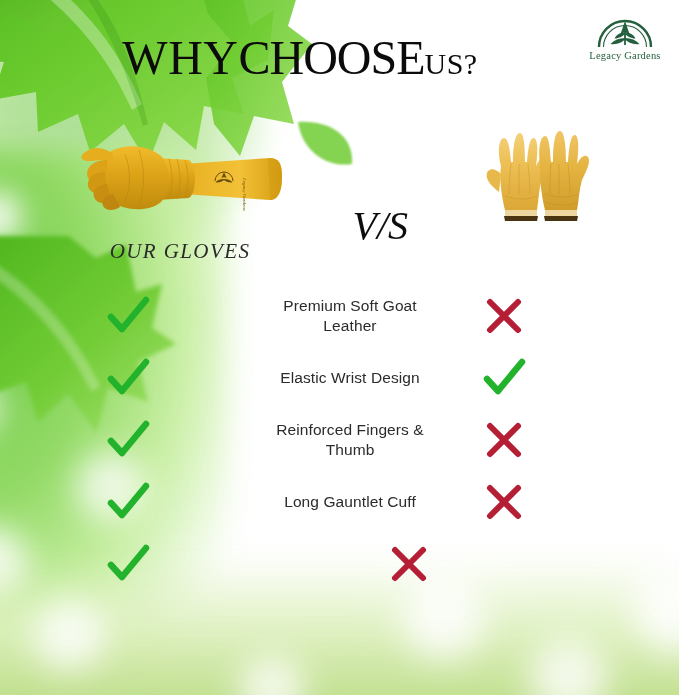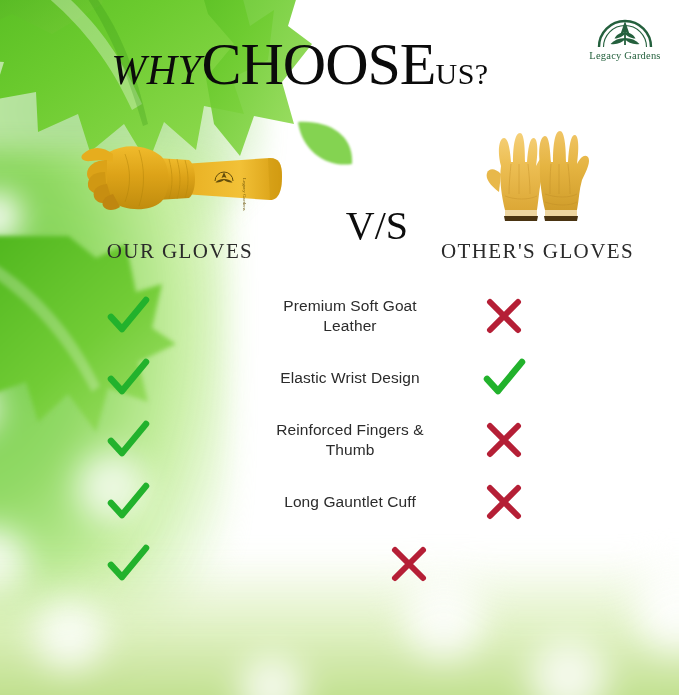--- a/index.html
+++ b/index.html
@@ -53,33 +53,33 @@
   
   .header { position:absolute; left:0; top:0; width:679px; height:120px; z-index:5; }
   .title {
     position:absolute; left:0; top:34px; width:600px;
     text-align:center;
     font-family:"Liberation Serif", serif;
     color:#0b0b0b;
     white-space:nowrap;
     line-height:1;
   }
-  .t-why  { font-size:42px; letter-spacing:.5px; vertical-align:baseline;font-style:italic; }
-  .t-choose { font-size:60px; letter-spacing:-1px; vertical-align:baseline; }
+  .t-why  { font-size:48px; letter-spacing:.5px; vertical-align:baseline; }
+  .t-choose { font-size:48px; letter-spacing:-1px; vertical-align:baseline; }
   .t-us   { font-size:30px; letter-spacing:.5px; vertical-align:baseline; }
 
   .logo { position:absolute; right:8px; top:14px; width:92px; text-align:center; }
   .logo-mark { width:58px; height:34px; margin:0 auto; display:block; }
   .logo-text {
     font-family:"Liberation Serif", serif;
     font-size:10.5px; color:#24603d; letter-spacing:.2px; margin-top:2px;
   }
 
   
-  .product-row { position:absolute; left:0; top:122px; width:679px; height:140px; z-index:5; }
+  .product-row { position:absolute; left:0; top:122px; width:679px; height:140px; z-index:5;font-style:italic; }
   .col-ours   { position:absolute; left:40px;  top:0; width:280px; height:140px; }
   .col-vs     { position:absolute; left:300px; top:0; width:108px; height:140px; }
   .col-others { position:absolute; left:430px; top:0; width:215px; height:140px; }
 
   .gauntlet { position:absolute; left:25px; top:8px; width:235px; height:98px; }
   .otherglv { position:absolute; left:55px; top:6px; width:110px; height:100px; }
 
   .vs-text {
     position:absolute; left:0; top:80px; width:108px; text-align:right;
     font-family:"Liberation Serif", serif; font-size:40px; color:#0d0d0d;
@@ -275,21 +275,20 @@
         <path fill="#4a3412" d="M12,88 L46,88 L45,93 L13,93 Z"></path>
         <g stroke="#bd8a24" stroke-width=".8" opacity=".5" fill="none">
           <path d="M19,36 C18,46 18,56 18,66"></path>
           <path d="M27,36 C27,46 27,56 27,66"></path>
           <path d="M36,36 C37,46 38,56 38,66"></path>
           <path d="M13,66 C24,70 38,70 45,66"></path>
           <path d="M13,74 C24,78 38,78 45,74"></path>
         </g>
       </g>
     </svg>
-    <div class="cap">OTHER'S GLOVES</div>
   </div>
 </div>
 
 <div class="features">
     <div class="frow">
       <div class="cell-check">
         <svg class="mark-svg" viewBox="0 0 46 46">
           <path d="M6,24 L17,36 L41,7" fill="none" stroke="#22b22c" stroke-width="6.5" stroke-linecap="round" stroke-linejoin="round"></path>
         </svg>
       </div>

